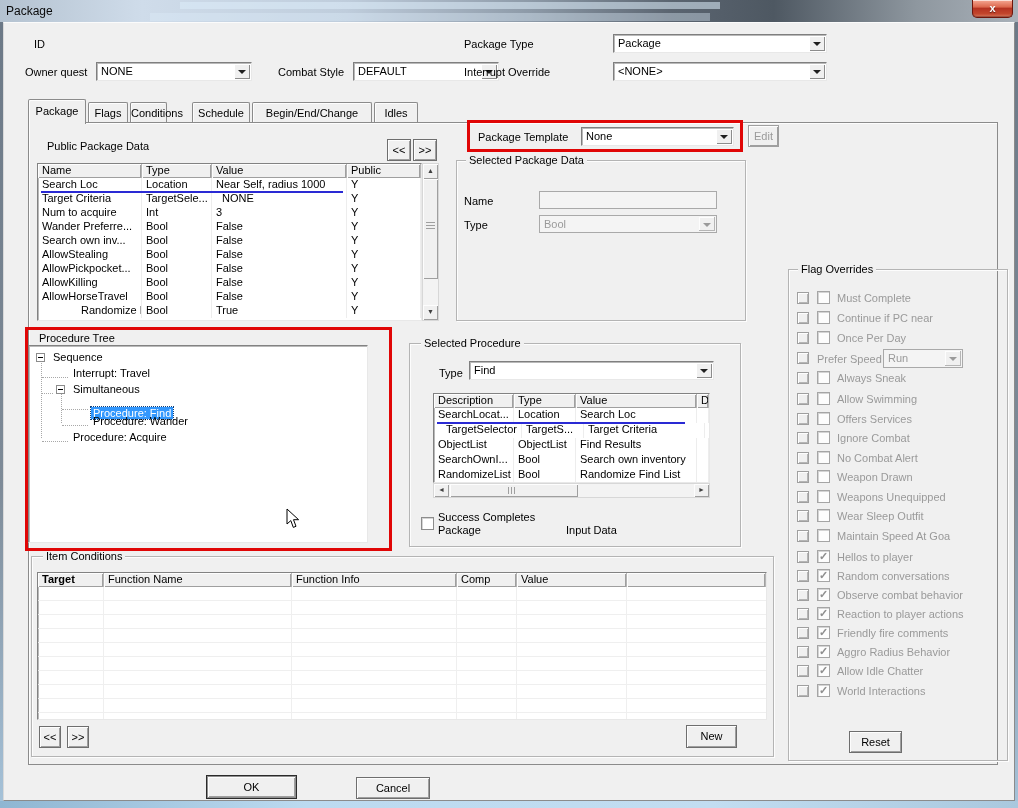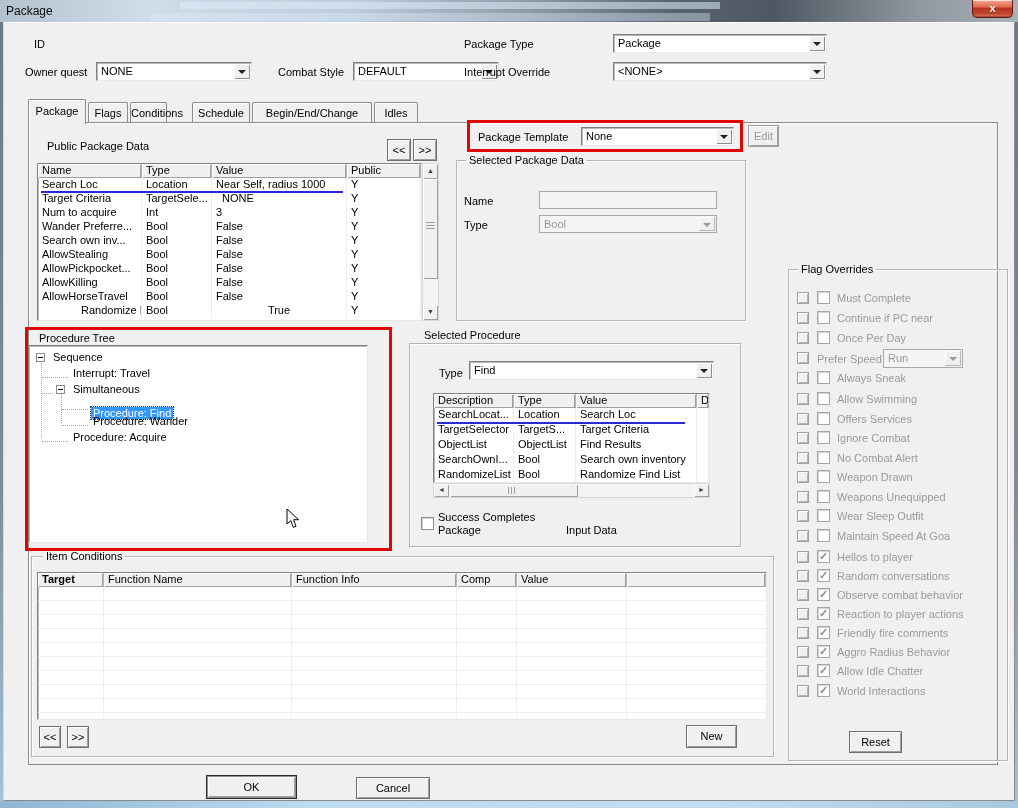--- a/index.html
+++ b/index.html
@@ -249,21 +249,21 @@
       </div>
     <div class="drow">
         <span class="dc" style="width:104px;">AllowHorseTravel</span>
         <span class="dc" style="width:70px;">Bool</span>
         <span class="dc" style="width:135px;">False</span>
         <span class="dc" style="width:74px;">Y</span>
       </div>
     <div class="drow">
         <span class="dc" style="width:104px;padding-left:43px;">Randomize Find</span>
         <span class="dc" style="width:70px;">Bool</span>
-        <span class="dc" style="width:135px;text-align:center;">True</span>
+        <span class="dc" style="width:135px;">True</span>
         <span class="dc" style="width:74px;">Y</span>
       </div>
     <div class="blueline" style="left:3px;top:27px;width:302px;"></div>
   </div>
   <div class="vscroll" style="left:418px;top:140px;height:158px;z-index:2;">
     <div class="sb-up">▲</div>
     <div class="vthumb" style="top:15px;height:100px;">
         <span class="grip"></span>
       </div>
     <div class="sb-dn">▼</div>
@@ -321,42 +321,42 @@
       <span class="tlabel" style="margin-left:42px;">Procedure: Acquire</span>
     </div>
   </div>
   <div class="annot" style="left:21px;top:304px;width:367px;height:224px;"></div>
 
   <svg class="cursor" style="left:282px;top:485px;" width="14" height="21" viewBox="0 0 14 21">
     <path d="M1,1 L1,16 L4.8,12.6 L7.3,19.4 L10,18.3 L7.5,11.7 L12.6,11.7 Z" fill="#fff" stroke="#000" stroke-width="1"></path>
   </svg>
 
   <div class="group" style="left:405px;top:320px;width:332px;height:204px;"></div>
-  <span class="glabel" style="left:417px;top:306px;z-index:2;">Selected Procedure</span>
+  <span class="glabel" style="left:417px;top:314px;z-index:2;">Selected Procedure</span>
   <span class="lbl" style="left:435px;top:344px;">Type</span>
   <div class="combo" style="left:465px;top:338px;width:245px;height:19px;">
     <span class="val">Find</span>
     <span class="dd-btn">
         <i></i>
       </span>
   </div>
   <div class="tbl" style="left:429px;top:370px;width:277px;height:90px;">
     <div class="hdrrow">
       <span class="hc" style="width:80px;">Description</span>
       <span class="hc" style="width:62px;">Type</span>
       <span class="hc" style="width:121px;">Value</span>
       <span class="hc" style="width:12px;">De</span>
     </div>
     <div class="drow" style="height:15px;">
         <span class="dc" style="width:80px;">SearchLocat...</span>
         <span class="dc" style="width:62px;">Location</span>
         <span class="dc" style="width:121px;">Search Loc</span>
         <span class="dc" style="width:12px;"></span>
       </div>
-    <div class="drow" style="height:15px;">
+    <div class="drow" style="height:15px;padding-left:8px;">
         <span class="dc" style="width:80px;">TargetSelector</span>
         <span class="dc" style="width:62px;">TargetS...</span>
         <span class="dc" style="width:121px;">Target Criteria</span>
         <span class="dc" style="width:12px;"></span>
       </div>
     <div class="drow" style="height:15px;">
         <span class="dc" style="width:80px;">ObjectList</span>
         <span class="dc" style="width:62px;">ObjectList</span>
         <span class="dc" style="width:121px;">Find Results</span>
         <span class="dc" style="width:12px;"></span>

